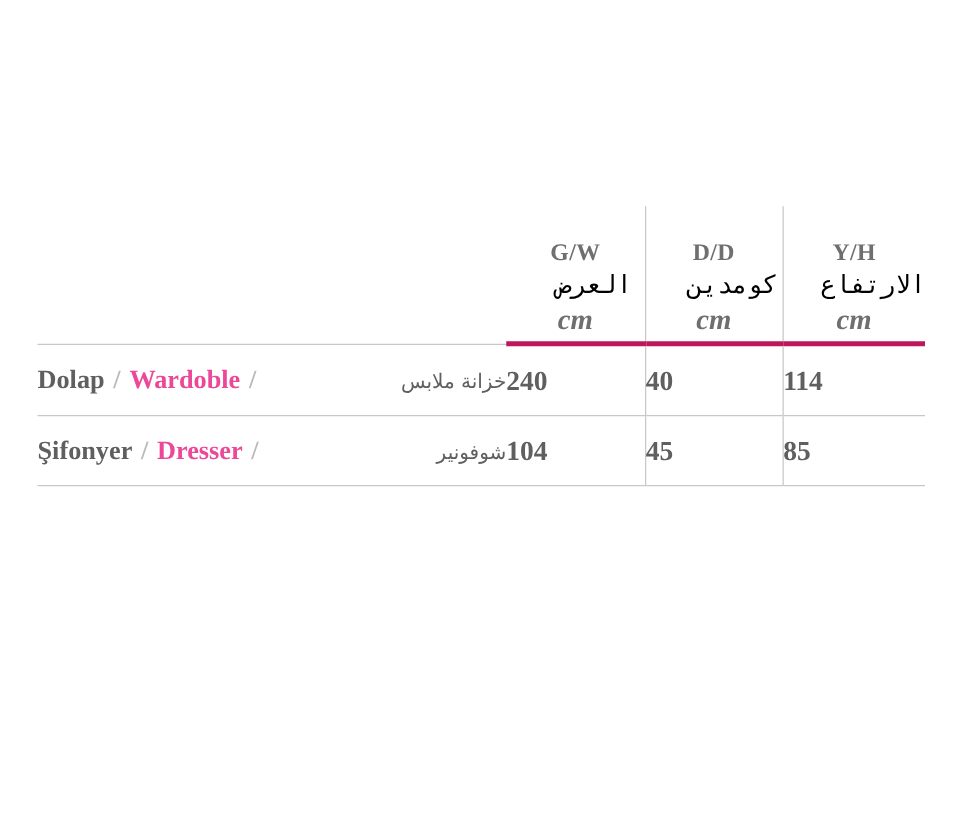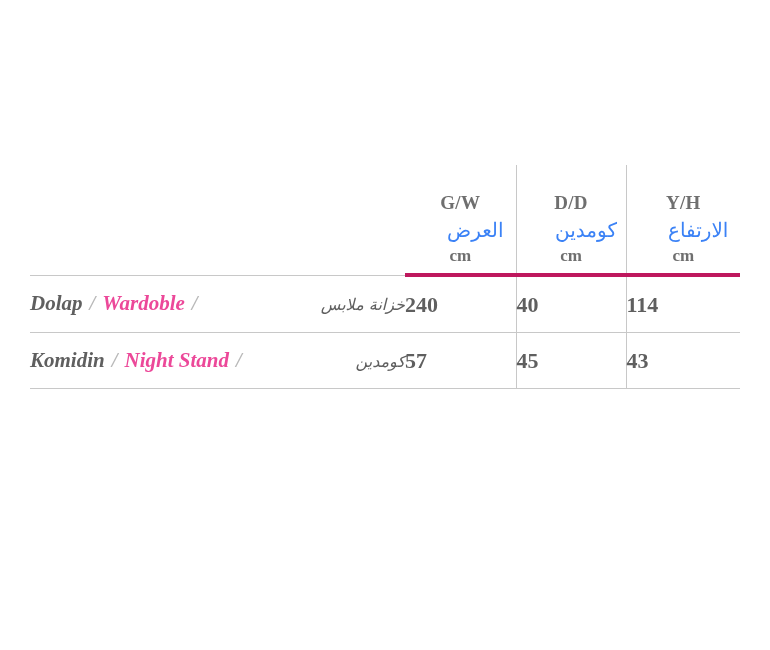--- a/index.html
+++ b/index.html
@@ -54,55 +54,55 @@
   }
   .head-lat {
     font-family: "Liberation Serif", serif;
     font-weight: bold;
     font-size: 19px;
     color: #6f6f6f;
     letter-spacing: .3px;
     line-height: 24px;
   }
   .head-ar {
-    font-family: Liberation Sans, sans-serif;
+    font-family: Liberation Mono, monospace;
     font-size: 20px;
-    color: #3b82f6;
+    color: #000000;
     direction: rtl;
     line-height: 28px;
     margin-top: 1px;
     margin-left: 30px;
   }
   .head-unit {
     font-family: "Liberation Serif", serif;
     font-weight: bold;
-    font-size: 17px;
+    font-size: 23px;
     color: #6f6f6f;
     line-height: 22px;
     margin-top: 1px;
+    font-style: italic;
   }
 
   
   .sep-left { border-left: 1px solid #c8c8c8; }
 
   .data-row td {
     height: 55px;
     border-bottom: 1px solid #c8c8c8;
   }
   .name-cell {
     position: relative;
     padding-left: 12px;
     padding-right: 10px;
     white-space: nowrap;
   }
   .name-inner {
     display: flex;
     align-items: baseline;
     width: 100%;
-    font-style: italic;
   }
   .n-tr {
     font-family: "Liberation Serif", serif;
     font-weight: bold;
     font-size: 21px;
     color: #5f5f5f;
   }
   .n-slash {
     font-family: "Liberation Serif", serif;
     font-weight: bold;
@@ -178,25 +178,25 @@
           <span class="n-ar">خزانة ملابس</span>
         </div>
       </td>
       <td class="val-cell">240</td>
       <td class="val-cell sep-left">40</td>
       <td class="val-cell sep-left">114</td>
     </tr>
     <tr class="data-row">
       <td class="name-cell">
         <div class="name-inner">
-          <span class="n-tr">Komidin</span>
-          <span class="n-slash">/</span>
-          <span class="n-en">Night Stand</span>
-          <span class="n-slash">/</span>
-          <span class="n-ar">كومدين</span>
+          <span class="n-tr">Şifonyer</span>
+          <span class="n-slash">/</span>
+          <span class="n-en">Dresser</span>
+          <span class="n-slash">/</span>
+          <span class="n-ar">شوفونير</span>
         </div>
       </td>
-      <td class="val-cell">57</td>
+      <td class="val-cell">104</td>
       <td class="val-cell sep-left">45</td>
-      <td class="val-cell sep-left">43</td>
+      <td class="val-cell sep-left">85</td>
     </tr>
   </tbody>
 </table>
 
 </body></html>

